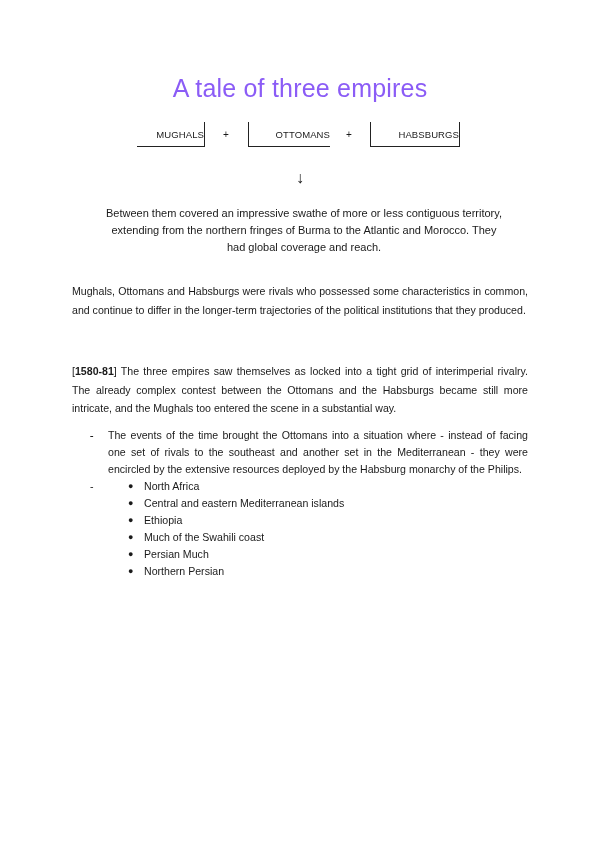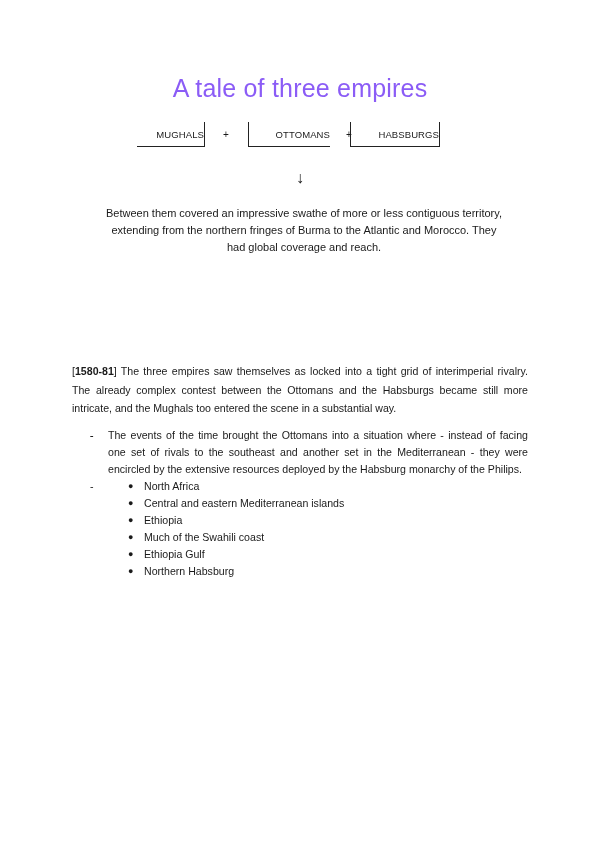--- a/index.html
+++ b/index.html
@@ -39,21 +39,21 @@
       font-size: 9.5px;
       line-height: 25px;
       text-align: right;
       letter-spacing: 0.1px;
       border-color: #222;
       border-style: solid;
       border-width: 0;
     }
     .box-mughals { left: 137px; width: 68px; border-bottom-width: 1px; border-right-width: 1px; }
     .box-ottomans { left: 248px; width: 82px; border-left-width: 1px; border-bottom-width: 1px; }
-    .box-habsburgs { left: 350px; width: 90px; border-left-width: 1px; border-bottom-width: 1px; border-right-width: 1px; }
+    .box-habsburgs { left: 370px; width: 90px; border-left-width: 1px; border-bottom-width: 1px; border-right-width: 1px; }
     .plus {
       position: absolute;
       top: 122px;
       height: 25px;
       line-height: 25px;
       font-size: 10px;
       width: 14px;
       text-align: center;
     }
     .plus-1 { left: 219px; }
@@ -140,38 +140,39 @@
   <div class="empire-box box-mughals">MUGHALS</div>
   <div class="plus plus-1">+</div>
   <div class="empire-box box-ottomans">OTTOMANS</div>
   <div class="plus plus-2">+</div>
   <div class="empire-box box-habsburgs">HABSBURGS</div>
 
   <div class="arrow">↓</div>
 
   <p class="summary">Between them covered an impressive swathe of more or less contiguous territory, extending from the northern fringes of Burma to the Atlantic and Morocco. They had global coverage and reach.</p>
 
+  <p class="para para-1">Mughals, Ottomans and Habsburgs were rivals who possessed some characteristics in common, and continue to differ in the longer-term trajectories of the political institutions that they produced.</p>
 
   <p class="para para-2"><span>[</span><b>1580-81</b><span>]</span><span> The three empires saw themselves as locked into a tight grid of interimperial rivalry. The already complex contest between the Ottomans and the Habsburgs became still more intricate, and the Mughals too entered the scene in a substantial way.</span></p>
 
   <ul class="dash-list">
     <li class="dash-item">
       <span class="dash-marker">-</span>
     </li>
     <li class="dash-item">
       <span class="dash-marker">-</span>
       <span class="dash-text">The events of the time brought the Ottomans into a situation where - instead of facing one set of rivals to the southeast and another set in the Mediterranean - they were encircled by the extensive resources deployed by the Habsburg monarchy of the Philips.</span>
     </li>
     <li class="dash-item bold">
       <span class="dash-marker">-</span>
       <ul class="bullet-list">
         <li class="bullet-item"><span class="bullet-marker">●</span><span>North Africa</span></li>
         <li class="bullet-item"><span class="bullet-marker">●</span><span>Central and eastern Mediterranean islands</span></li>
         <li class="bullet-item"><span class="bullet-marker">●</span><span>Ethiopia</span></li>
         <li class="bullet-item"><span class="bullet-marker">●</span><span>Much of the Swahili coast</span></li>
-        <li class="bullet-item"><span class="bullet-marker">●</span><span>Ethiopia Gulf</span></li>
-        <li class="bullet-item"><span class="bullet-marker">●</span><span>Northern Habsburg</span></li>
+        <li class="bullet-item"><span class="bullet-marker">●</span><span>Persian Much</span></li>
+        <li class="bullet-item"><span class="bullet-marker">●</span><span>Northern Persian</span></li>
       </ul>
     </li>
   </ul>
 
 
 </div>
 
 </body></html>

